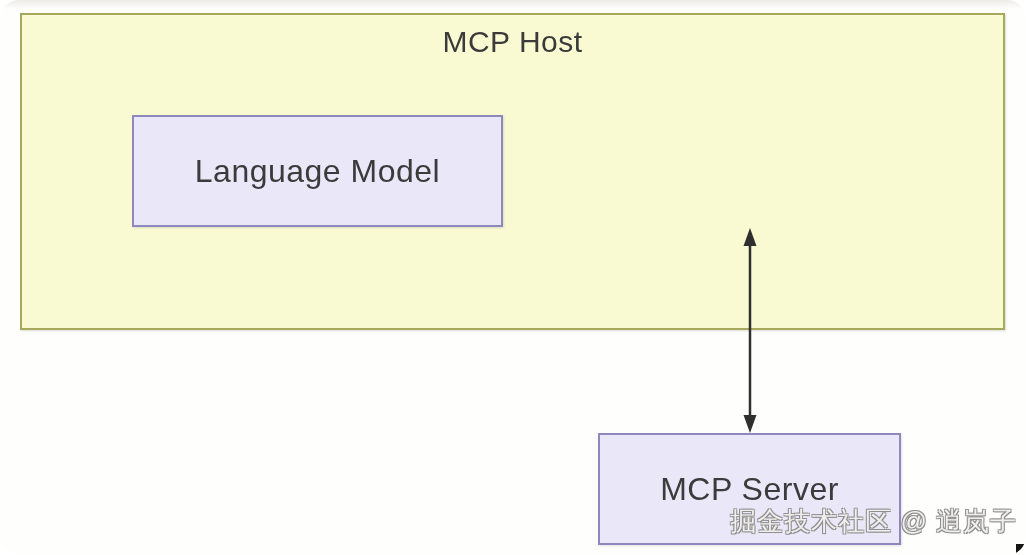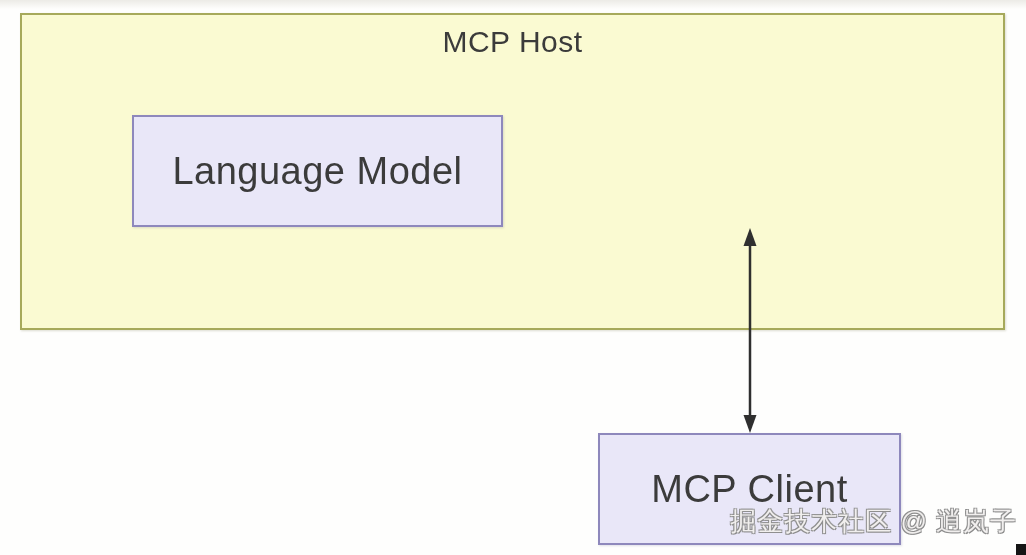--- a/index.html
+++ b/index.html
@@ -7,20 +7,21 @@
     padding: 0;
     background: #ffffff;
     font-family: "Liberation Sans", "DejaVu Sans", sans-serif;
   }
   .stage {
     position: relative;
     width: 1026px;
     height: 555px;
     background: #fefefd;
     overflow: hidden;
+    border-radius: 19px;
   }
   .frame-edge-top {
     position: absolute;
     left: 0; top: 0;
     width: 100%; height: 9px;
     background: linear-gradient(to bottom, #ecebe6, rgba(255,255,255,0));
     pointer-events: none;
   }
   .host-box {
     position: absolute;
@@ -42,21 +43,21 @@
     color: var(--label-text, #3B3B3B);
     letter-spacing: 0.5px;
   }
   .node {
     position: absolute;
     background: var(--node-fill, #E9E7F8);
     border: 2px solid var(--node-border, #8E88BC);
     display: flex;
     align-items: center;
     justify-content: center;
-    font-size: 38px;
+    font-size: 32px;
     color: var(--label-text, #3B3B3B);
     letter-spacing: 0.5px;
     box-shadow: 1px 1px 2px rgba(100,100,140,0.2);
   }
   .node-language-model { left: 132px; top: 115px; width: 367px; height: 108px; }
   .node-mcp-client    { left: 603px; top: 117px; width: 290px; height: 107px; }
   .node-mcp-server    { left: 598px; top: 433px; width: 299px; height: 108px; }
   .arrow-layer {
     position: absolute;
     left: 0; top: 0;
@@ -97,21 +98,21 @@
   <div class="host-box">
     <div class="host-title">MCP Host</div>
   </div>
 
   <div class="node node-language-model">
     <span>Language Model</span>
   </div>
 
 
   <div class="node node-mcp-server">
-    <span>MCP Client</span>
+    <span>MCP Server</span>
   </div>
 
   <svg class="arrow-layer" viewBox="0 0 1026 555" xmlns="http://www.w3.org/2000/svg">
     <line x1="750" y1="244" x2="750" y2="418" stroke="#2F2F2F" stroke-width="2.5"></line>
     <polygon points="750,228 743.5,246 756.5,246" fill="#2F2F2F"></polygon>
     <polygon points="750,433 743.5,415 756.5,415" fill="#2F2F2F"></polygon>
   </svg>
 
   <div class="watermark">掘金技术社区 @ 逍岚子</div>
 

